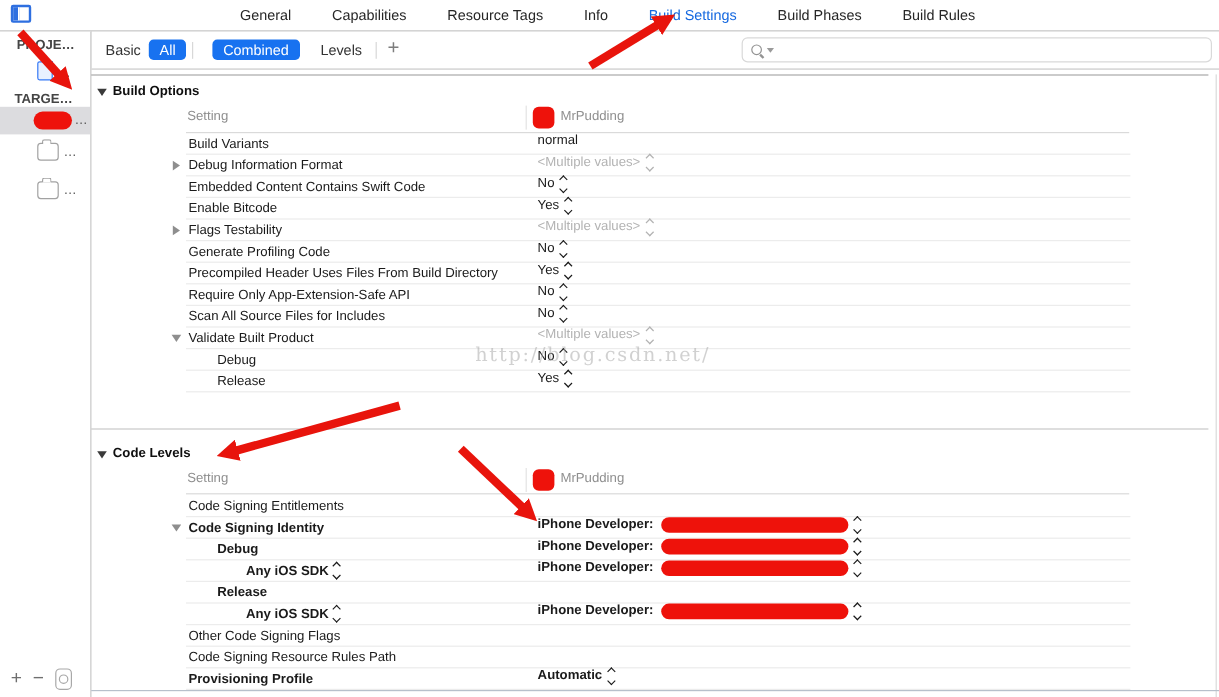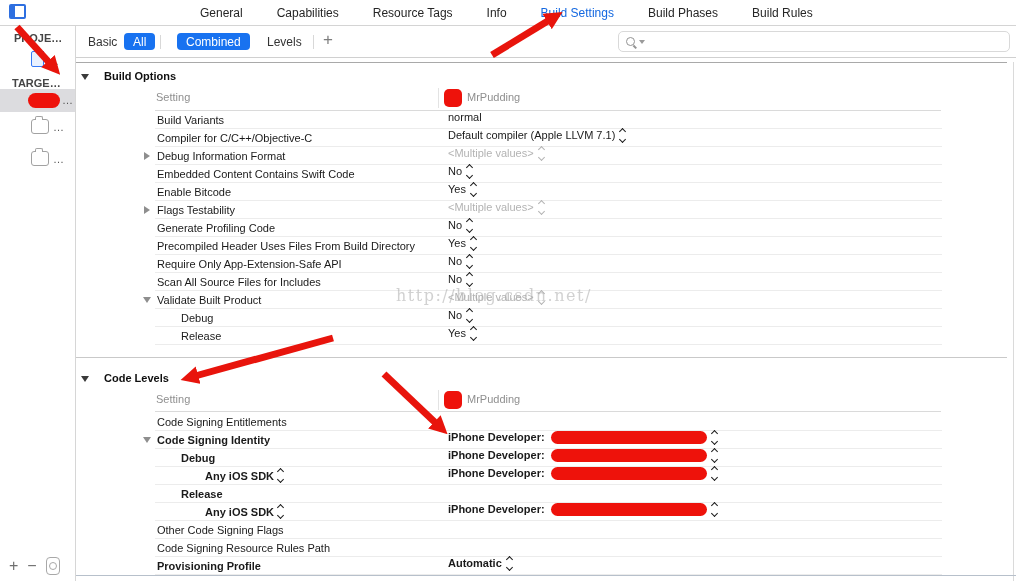--- a/index.html
+++ b/index.html
@@ -47,21 +47,21 @@
   .bundledots{left:53px;top:4px}
   .sb-bottom{position:absolute;left:0;bottom:4px;width:75px;height:22px;display:flex;align-items:center;gap:9px;padding-left:9px;box-sizing:border-box;color:#6f6f6f}
   .pm{font-size:16px;line-height:16px}
   .filtericon{width:12px;height:16px;border:1px solid #a8a8a8;border-radius:4px;position:relative}
   .filtericon::before{content:"";position:absolute;left:2px;top:4px;width:6px;height:6px;border:1px solid #a8a8a8;border-radius:50%}
 
   
   .main{position:absolute;left:76px;top:58px;right:0;bottom:0;font-size:11px;background:#fff}
   .topline{position:absolute;left:0;top:4px;width:931px;height:1px;background:#a9a9a9}
   .rightline{position:absolute;left:937px;top:4px;bottom:0;width:1px;background:#dadada}
-  .sectitle{position:absolute;left:5px;font-weight:bold;color:#0f0f0f;display:flex;align-items:center;gap:15px;font-size:11px}
+  .sectitle{position:absolute;left:5px;font-weight:bold;color:#0f0f0f;display:flex;align-items:center;gap:5px;font-size:11px}
   .st1{top:12px}.st2{top:314px}
   .tri-sec{width:0;height:0;border:4.5px solid transparent;border-bottom:none;border-top:6px solid #3a3a3a;margin-top:1px}
   .chlbl{position:absolute;color:#8f8f8f}
   .ch-vline{position:absolute;left:362px;width:1px;height:20px;background:#e3e3e3}
   .ch-blob{position:absolute;left:368px;width:18px;height:18px;background:#ee120b;border-radius:5px}
   .ch-underline{position:absolute;left:79px;width:786px;height:1px;background:#dadada}
   .rows{position:absolute;left:79px;width:787px}
   .rows1{top:53px}.rows2{top:355px}
   .r{position:relative;height:18px;border-bottom:1px solid #ececec;box-sizing:border-box}
   .n{position:absolute;top:0;height:100%;display:flex;align-items:center;white-space:nowrap;color:#1a1a1a}
@@ -157,30 +157,20 @@
     <div class="ch-underline" style="top:52px"></div>
 
     <div class="rows rows1">
       <div class="r">
         <span class="n d1">Build Variants</span>
         <span class="v">
             <span>normal</span>
           </span>
       </div>
       <div class="r">
-        <span class="n d1">Compiler for C/C++/Objective-C</span>
-        <span class="v">
-            <span>Default compiler (Apple LLVM 7.1)</span>
-            <span class="st">
-              <i class="c up"></i>
-              <i class="c dn"></i>
-            </span>
-          </span>
-      </div>
-      <div class="r">
         <span class="disc disc-r"></span>
         <span class="n d1">Debug Information Format</span>
         <span class="v gray">
             <span>&lt;Multiple values&gt;</span>
             <span class="st">
               <i class="c up"></i>
               <i class="c dn"></i>
             </span>
           </span>
       </div>

